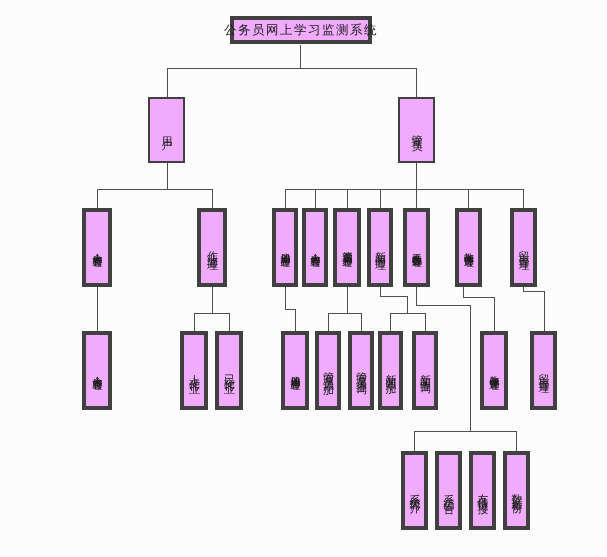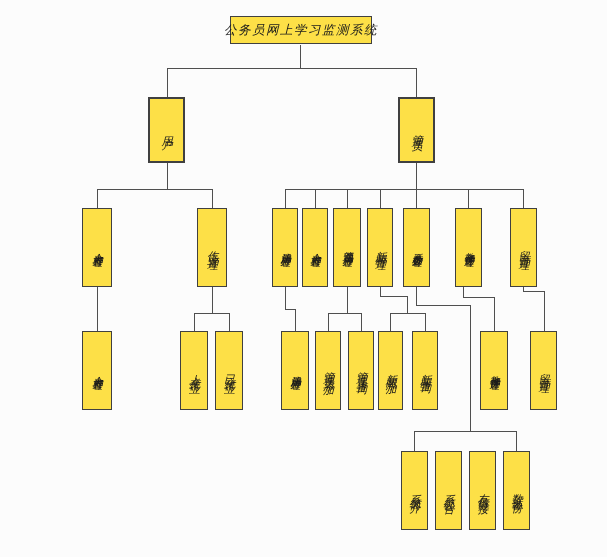--- a/index.html
+++ b/index.html
@@ -9,27 +9,26 @@
   }
   #canvas{
     position:relative;
     width:607px;height:557px;
     background:#fcfcfc;
     overflow:hidden;
   }
   .node{
     position:absolute;
     box-sizing:border-box;
-    border:1px solid #404040;
-    background:#fde047;
+    border:4px solid #404040;
+    background:#f0abfc;
     color:#1b1b1b;
     display:flex;
     align-items:center;
     justify-content:center;
-    font-style:italic;
   }
   .nh{ 
     font-size:12.5px;
     letter-spacing:1.5px;
     text-align:center;
     white-space:nowrap;
   }
   .nv{ 
     writing-mode:vertical-rl;
     text-orientation:upright;

